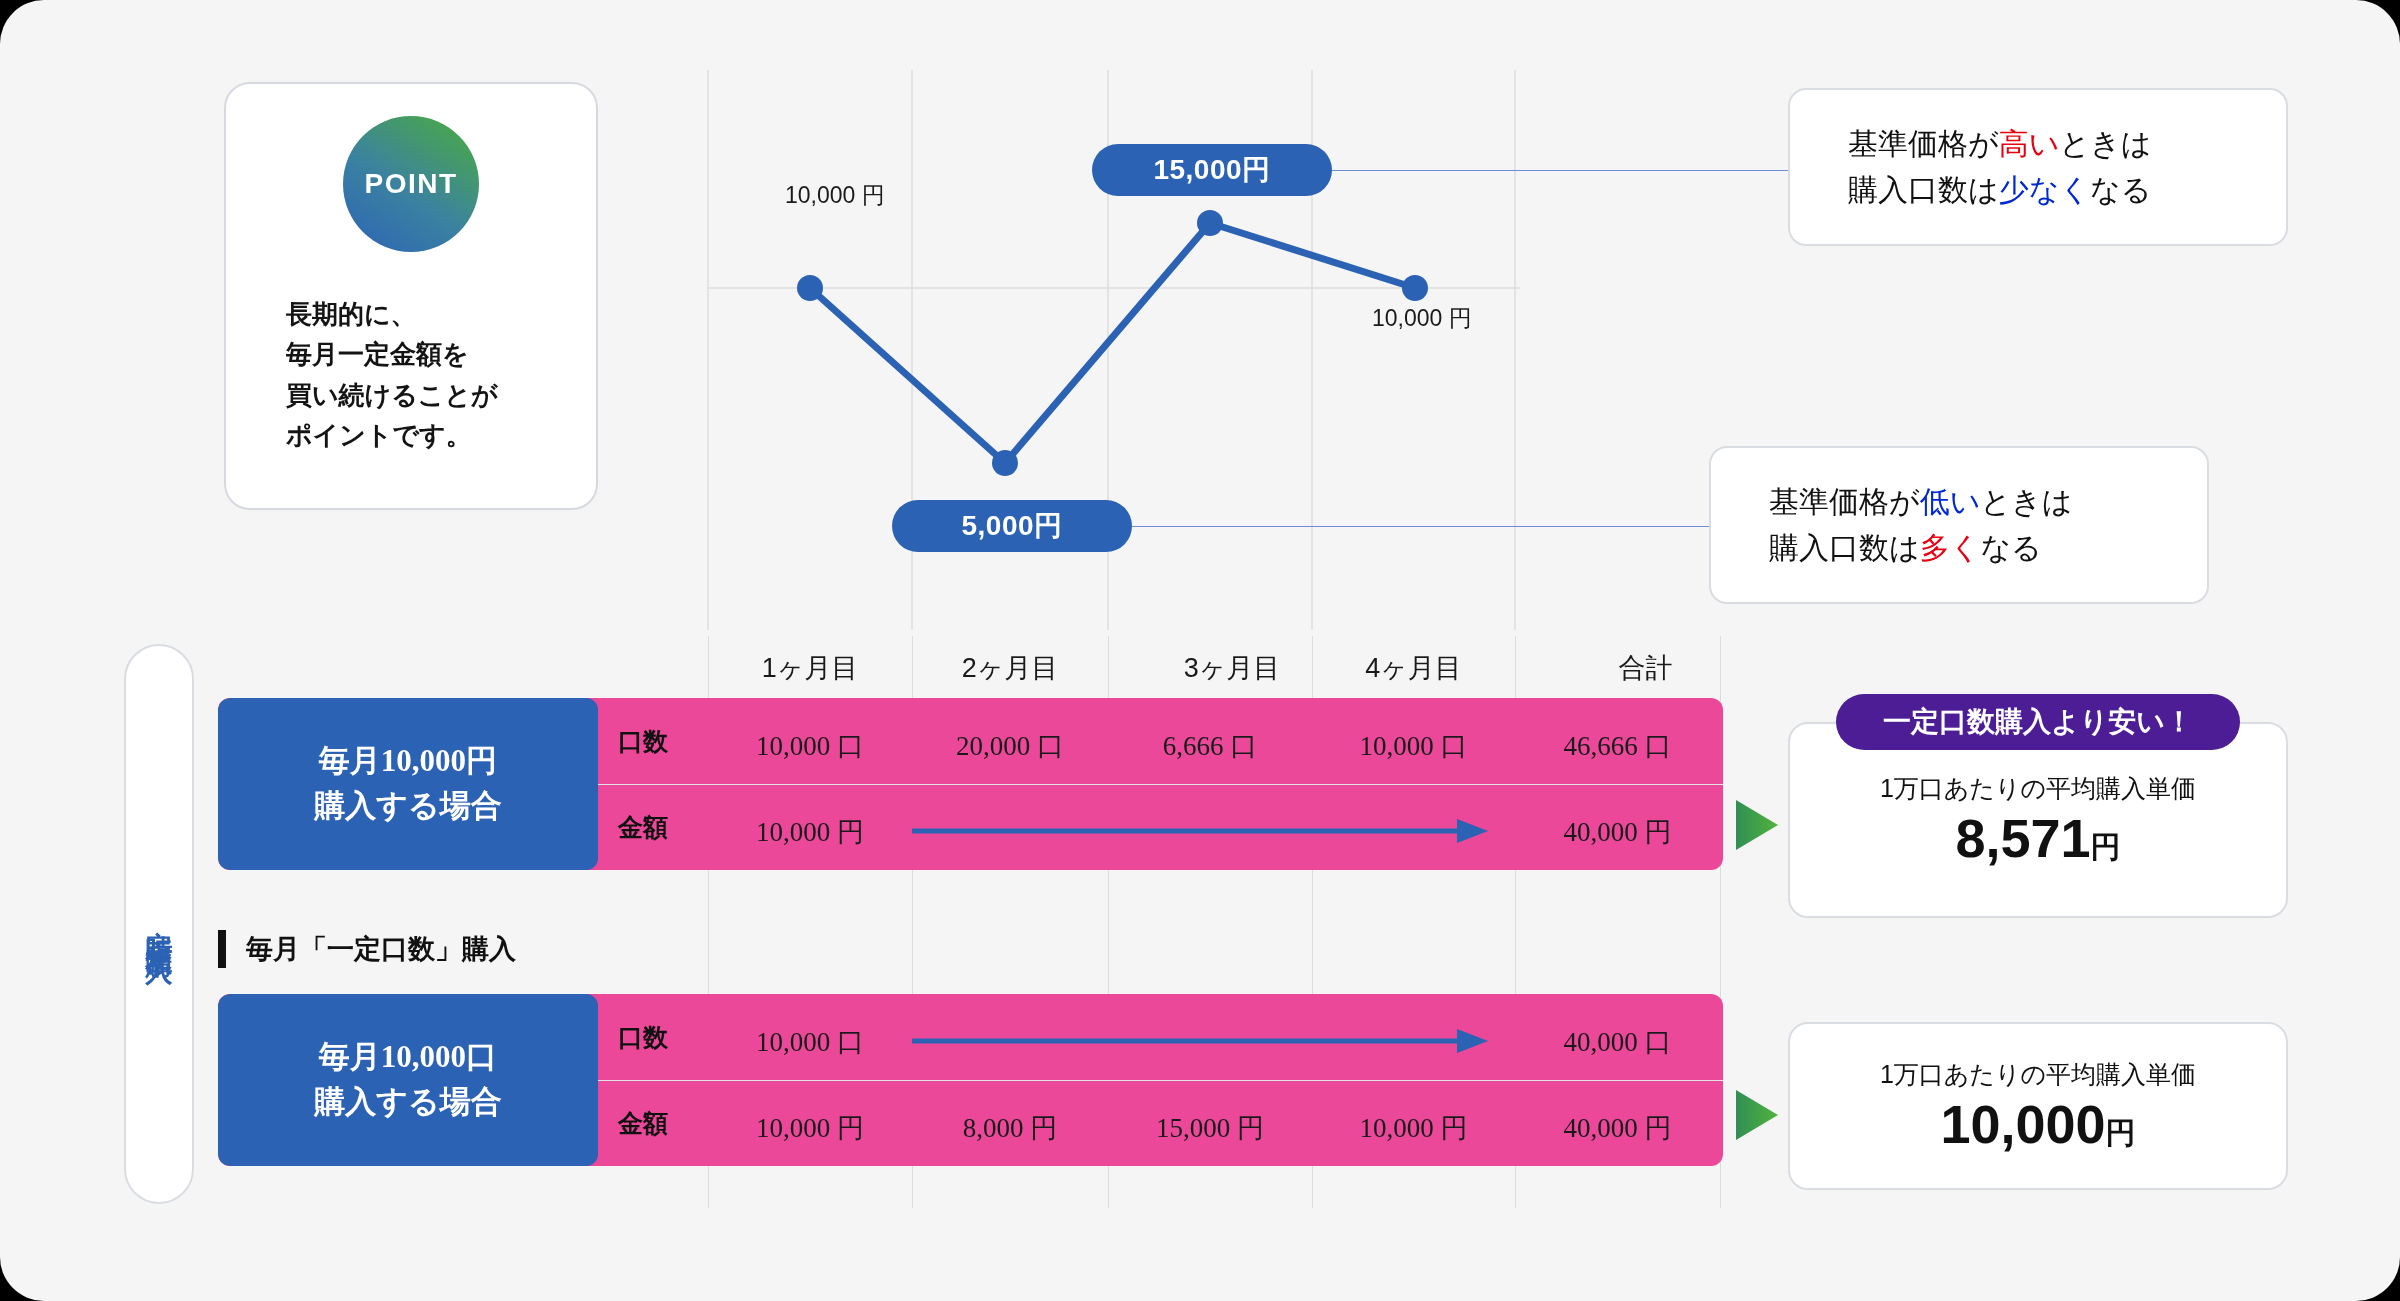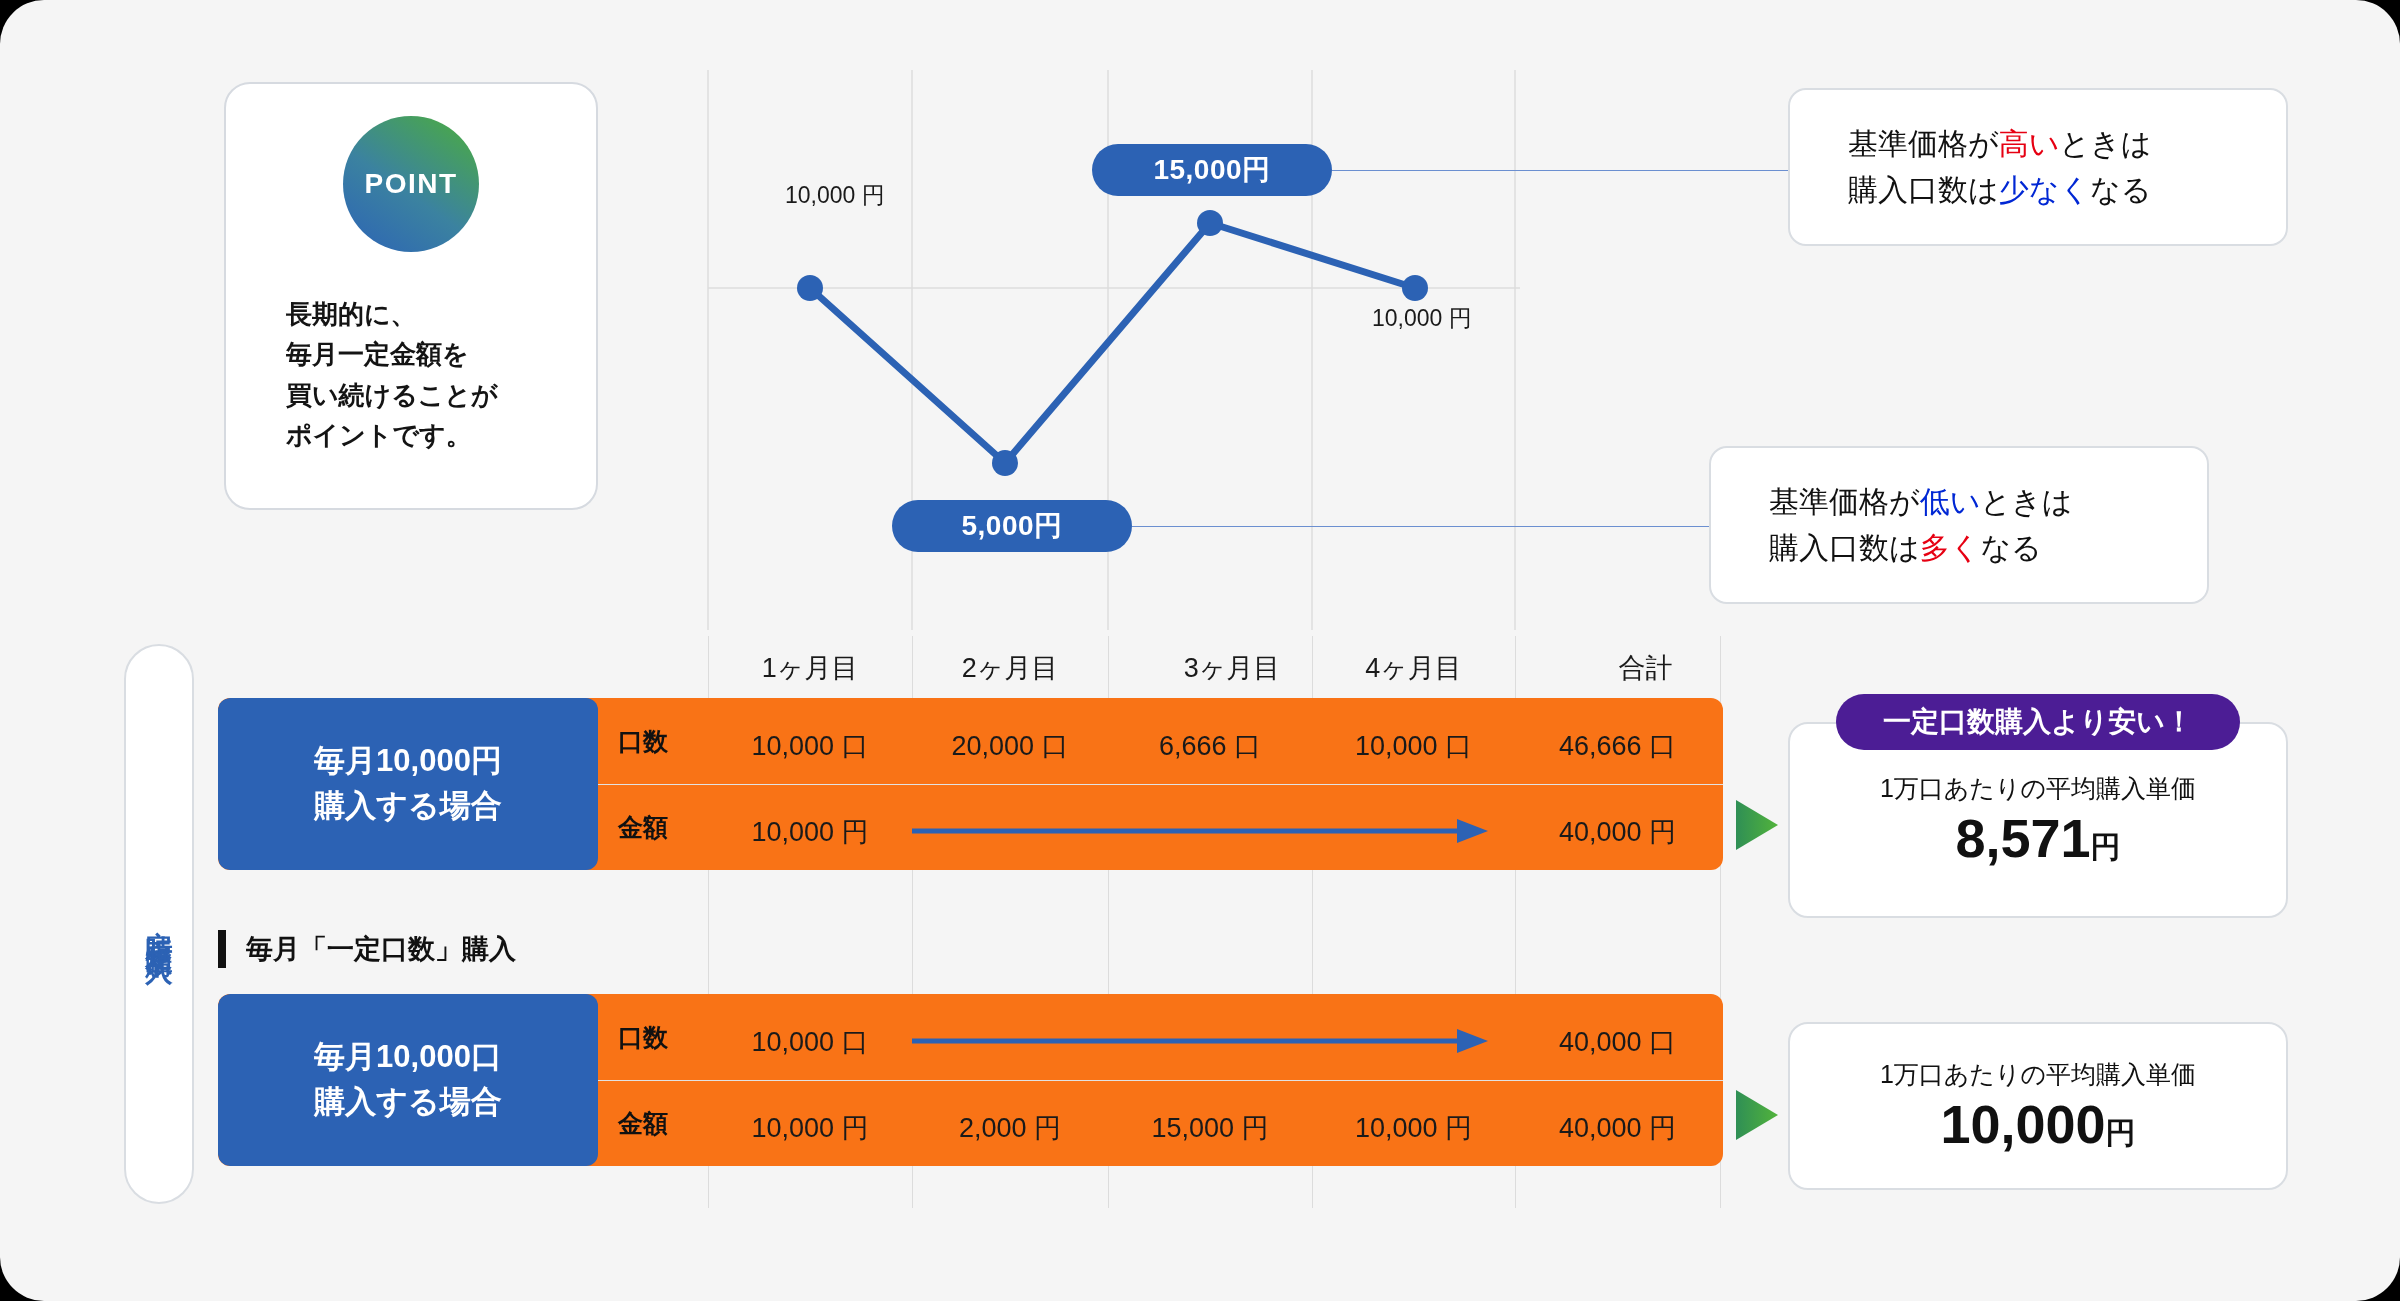--- a/index.html
+++ b/index.html
@@ -161,23 +161,24 @@
     font-size: 27px;
     font-weight: 700;
     color: #111;
     white-space: nowrap;
   }
 
   .row-block {
     position: absolute;
     left: 0;
     width: 1505px;
-    background: #f97316;
+    background: #ec4899;
     border-radius: 12px;
     overflow: hidden;
+    font-family: Liberation Serif, serif;
   }
 
   .blue-label {
     position: absolute;
     left: 0; top: 0;
     width: 380px; height: 100%;
     background: #2c62b4;
     border-radius: 12px;
     color: #ffffff;
     font-size: 31px;
@@ -395,21 +396,21 @@
       <div class="cell" style="left:1297px; top:30px; width:205px;">40,000 口</div>
       <svg class="flat-arrow" style="left:694px; top:30px;" width="580" height="34">
         <line x1="0" y1="17" x2="545" y2="17" stroke="#2c62b4" stroke-width="5"></line>
         <polygon points="545,5 576,17 545,29" fill="#2c62b4"></polygon>
       </svg>
 
       <div class="data-row" style="top:86px;">
         <div class="rhead">金額</div>
       </div>
       <div class="cell" style="left:490px; top:116px; width:204px;">10,000 円</div>
-      <div class="cell" style="left:694px; top:116px; width:196px;">2,000 円</div>
+      <div class="cell" style="left:694px; top:116px; width:196px;">8,000 円</div>
       <div class="cell" style="left:890px; top:116px; width:204px;">15,000 円</div>
       <div class="cell" style="left:1094px; top:116px; width:203px;">10,000 円</div>
       <div class="cell" style="left:1297px; top:116px; width:205px;">40,000 円</div>
     </div>
   </div>
 
   <svg class="green-arrow" style="left:1736px; top:800px;" width="44" height="50">
     <defs>
       <linearGradient id="gg1" x1="0" y1="0" x2="1" y2="0">
         <stop offset="0%" stop-color="#2f8f55"></stop>

